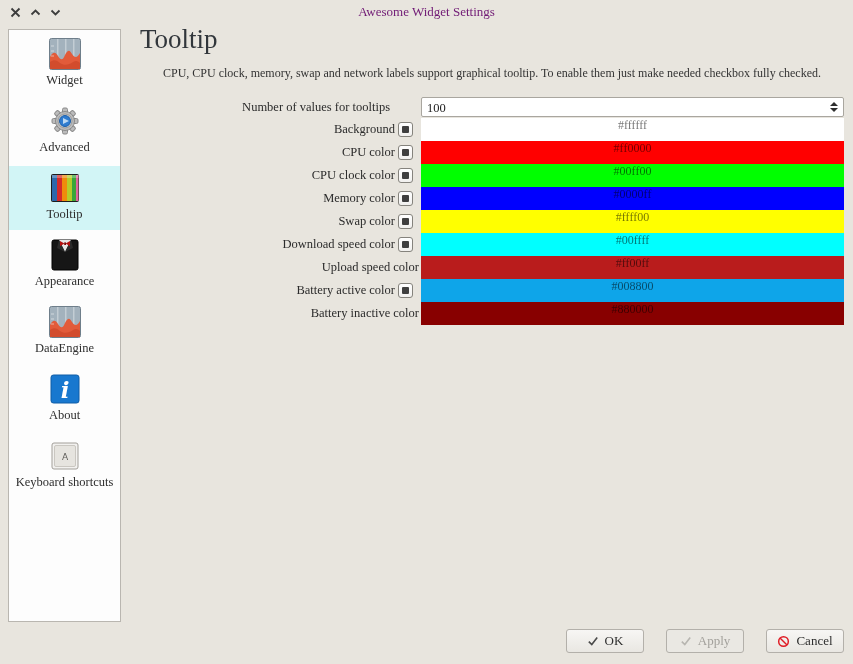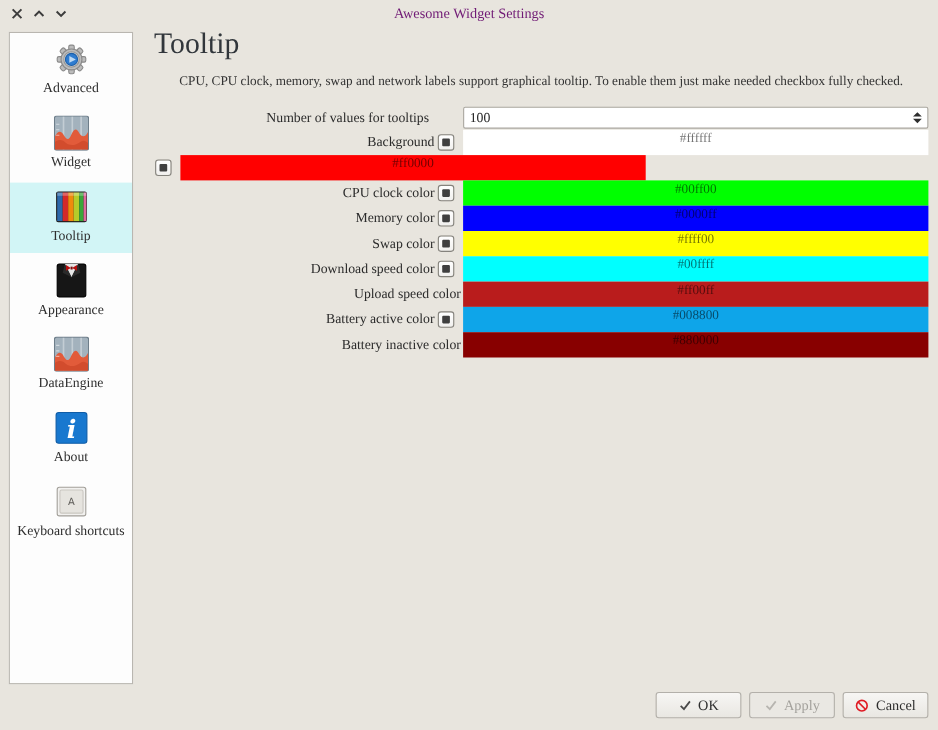--- a/index.html
+++ b/index.html
@@ -68,21 +68,21 @@
     background:linear-gradient(#ffffff,#f1f0ee);
     border:1px solid #85837d;border-radius:3px;
     display:flex;align-items:center;justify-content:center;cursor:default;
   }
   .cb-mark{width:7px;height:7px;background:#3f3f3f;border-radius:1px;}
   .color-button{
     width:423px;height:23px;flex:none;display:flex;align-items:flex-start;justify-content:center;cursor:default;
   }
   .hex{font-size:12px;color:rgba(0,0,0,0.55);}
   
-  .footer{position:absolute;right:9px;bottom:11px;display:flex;gap:7px;}
+  .footer{position:absolute;right:9px;bottom:11px;display:flex;gap:22px;}
   .btn{
     width:78px;height:24px;box-sizing:border-box;
     display:inline-flex;align-items:center;justify-content:center;gap:6px;
     background:linear-gradient(#f7f6f4,#e9e7e2);
     border:1px solid #b3b0aa;border-radius:3px;
     font-family:inherit;font-size:13px;color:#2e2e2e;cursor:default;padding:0;
   }
   .btn.disabled{color:#a3a19c;background:#eae8e3;}
   .btn-icon{display:flex;align-items:center;}
 </style>
@@ -104,51 +104,51 @@
     <span class="tb-btn">
       <svg width="13" height="13" viewBox="0 0 13 13">
           <path d="M2.5 4.5 L6.5 8.5 L10.5 4.5" stroke="#3c3c3c" stroke-width="1.8" fill="none"></path>
         </svg>
     </span>
   </div>
   <div class="tb-title">Awesome Widget Settings</div>
 </div>
 
 <div class="sidebar" id="sidebar">
+    <div class="side-item">
+      <span class="side-icon">
+        <svg width="32" height="32" viewBox="0 0 32 32">
+          <rect x="0.5" y="0.5" width="31" height="31" rx="2" fill="#a3b2bd" stroke="#6e7e8a"></rect>
+          <rect x="8" y="1" width="1.5" height="30" fill="rgba(255,255,255,0.35)"></rect>
+          <rect x="16" y="1" width="1.5" height="30" fill="rgba(255,255,255,0.35)"></rect>
+          <rect x="24" y="1" width="1.5" height="30" fill="rgba(255,255,255,0.35)"></rect>
+          <path d="M1 31 V19 C4 13 7 14 9 18 C12 23 14 22 16 17 C19 11 21 12 23 16 C26 21 29 19 31 15 V31 Z" fill="#e25b3a"></path>
+          <path d="M1 31 V24 C5 21 8 22 11 25 C15 28 20 27 24 24 C27 22 29 23 31 25 V31 Z" fill="#c43f22" opacity="0.55"></path>
+          <path d="M2 8 h3 M2 13 h3 M2 18 h3" stroke="rgba(255,255,255,0.5)" stroke-width="1"></path>
+        </svg>
+      </span>
+      <span class="side-label">Widget</span>
+    </div>
     <div class="side-item">
       <span class="side-icon">
         <svg width="32" height="32" viewBox="0 0 32 32">
           <g fill="#bcbcbc" stroke="#8a8a8a" stroke-width="1">
             <rect x="13.5" y="3" width="5" height="26" rx="1.5"></rect>
             <rect x="13.5" y="3" width="5" height="26" rx="1.5" transform="rotate(45 16 16)"></rect>
             <rect x="13.5" y="3" width="5" height="26" rx="1.5" transform="rotate(90 16 16)"></rect>
             <rect x="13.5" y="3" width="5" height="26" rx="1.5" transform="rotate(135 16 16)"></rect>
             <circle cx="16" cy="16" r="9.5"></circle>
           </g>
           <circle cx="16" cy="16" r="7" fill="#d8d8d8" stroke="#979797"></circle>
           <circle cx="16" cy="16" r="5.5" fill="#2f7cd0" stroke="#1d5fa8"></circle>
           <path d="M14 13 L20 16 L14 19 Z" fill="#bcd8f2"></path>
         </svg>
       </span>
       <span class="side-label">Advanced</span>
     </div>
-    <div class="side-item">
-      <span class="side-icon">
-        <svg width="32" height="32" viewBox="0 0 32 32">
-          <rect x="0.5" y="0.5" width="31" height="31" rx="2" fill="#a3b2bd" stroke="#6e7e8a"></rect>
-          <rect x="8" y="1" width="1.5" height="30" fill="rgba(255,255,255,0.35)"></rect>
-          <rect x="16" y="1" width="1.5" height="30" fill="rgba(255,255,255,0.35)"></rect>
-          <rect x="24" y="1" width="1.5" height="30" fill="rgba(255,255,255,0.35)"></rect>
-          <path d="M1 31 V19 C4 13 7 14 9 18 C12 23 14 22 16 17 C19 11 21 12 23 16 C26 21 29 19 31 15 V31 Z" fill="#e25b3a"></path>
-          <path d="M1 31 V24 C5 21 8 22 11 25 C15 28 20 27 24 24 C27 22 29 23 31 25 V31 Z" fill="#c43f22" opacity="0.55"></path>
-          <path d="M2 8 h3 M2 13 h3 M2 18 h3" stroke="rgba(255,255,255,0.5)" stroke-width="1"></path>
-        </svg>
-      </span>
-      <span class="side-label">Widget</span>
-    </div>
     <div class="side-item selected">
       <span class="side-icon">
         <svg width="32" height="32" viewBox="0 0 32 32">
           <rect x="2" y="2" width="28" height="28" rx="2" fill="#1d1d1d"></rect>
           <rect x="3" y="3" width="5" height="26" fill="#2d68aa"></rect>
           <rect x="8" y="3" width="5" height="26" fill="#d42a2a"></rect>
           <rect x="13" y="3" width="5" height="26" fill="#ef8b0c"></rect>
           <rect x="18" y="3" width="5" height="26" fill="#b5cc2a"></rect>
           <rect x="23" y="3" width="4" height="26" fill="#3aa63a"></rect>
           <rect x="27" y="3" width="2.5" height="26" fill="#e0679d"></rect>
@@ -227,20 +227,21 @@
         <span class="cb-slot">
           <span class="checkbox">
             <span class="cb-mark"></span>
           </span>
         </span>
         <span class="color-button" style="background:#ffffff">
           <span class="hex">#ffffff</span>
         </span>
       </div>
       <div class="color-row">
+        <span class="row-label">CPU color</span>
         <span class="cb-slot">
           <span class="checkbox">
             <span class="cb-mark"></span>
           </span>
         </span>
         <span class="color-button" style="background:#ff0000">
           <span class="hex">#ff0000</span>
         </span>
       </div>
       <div class="color-row">

